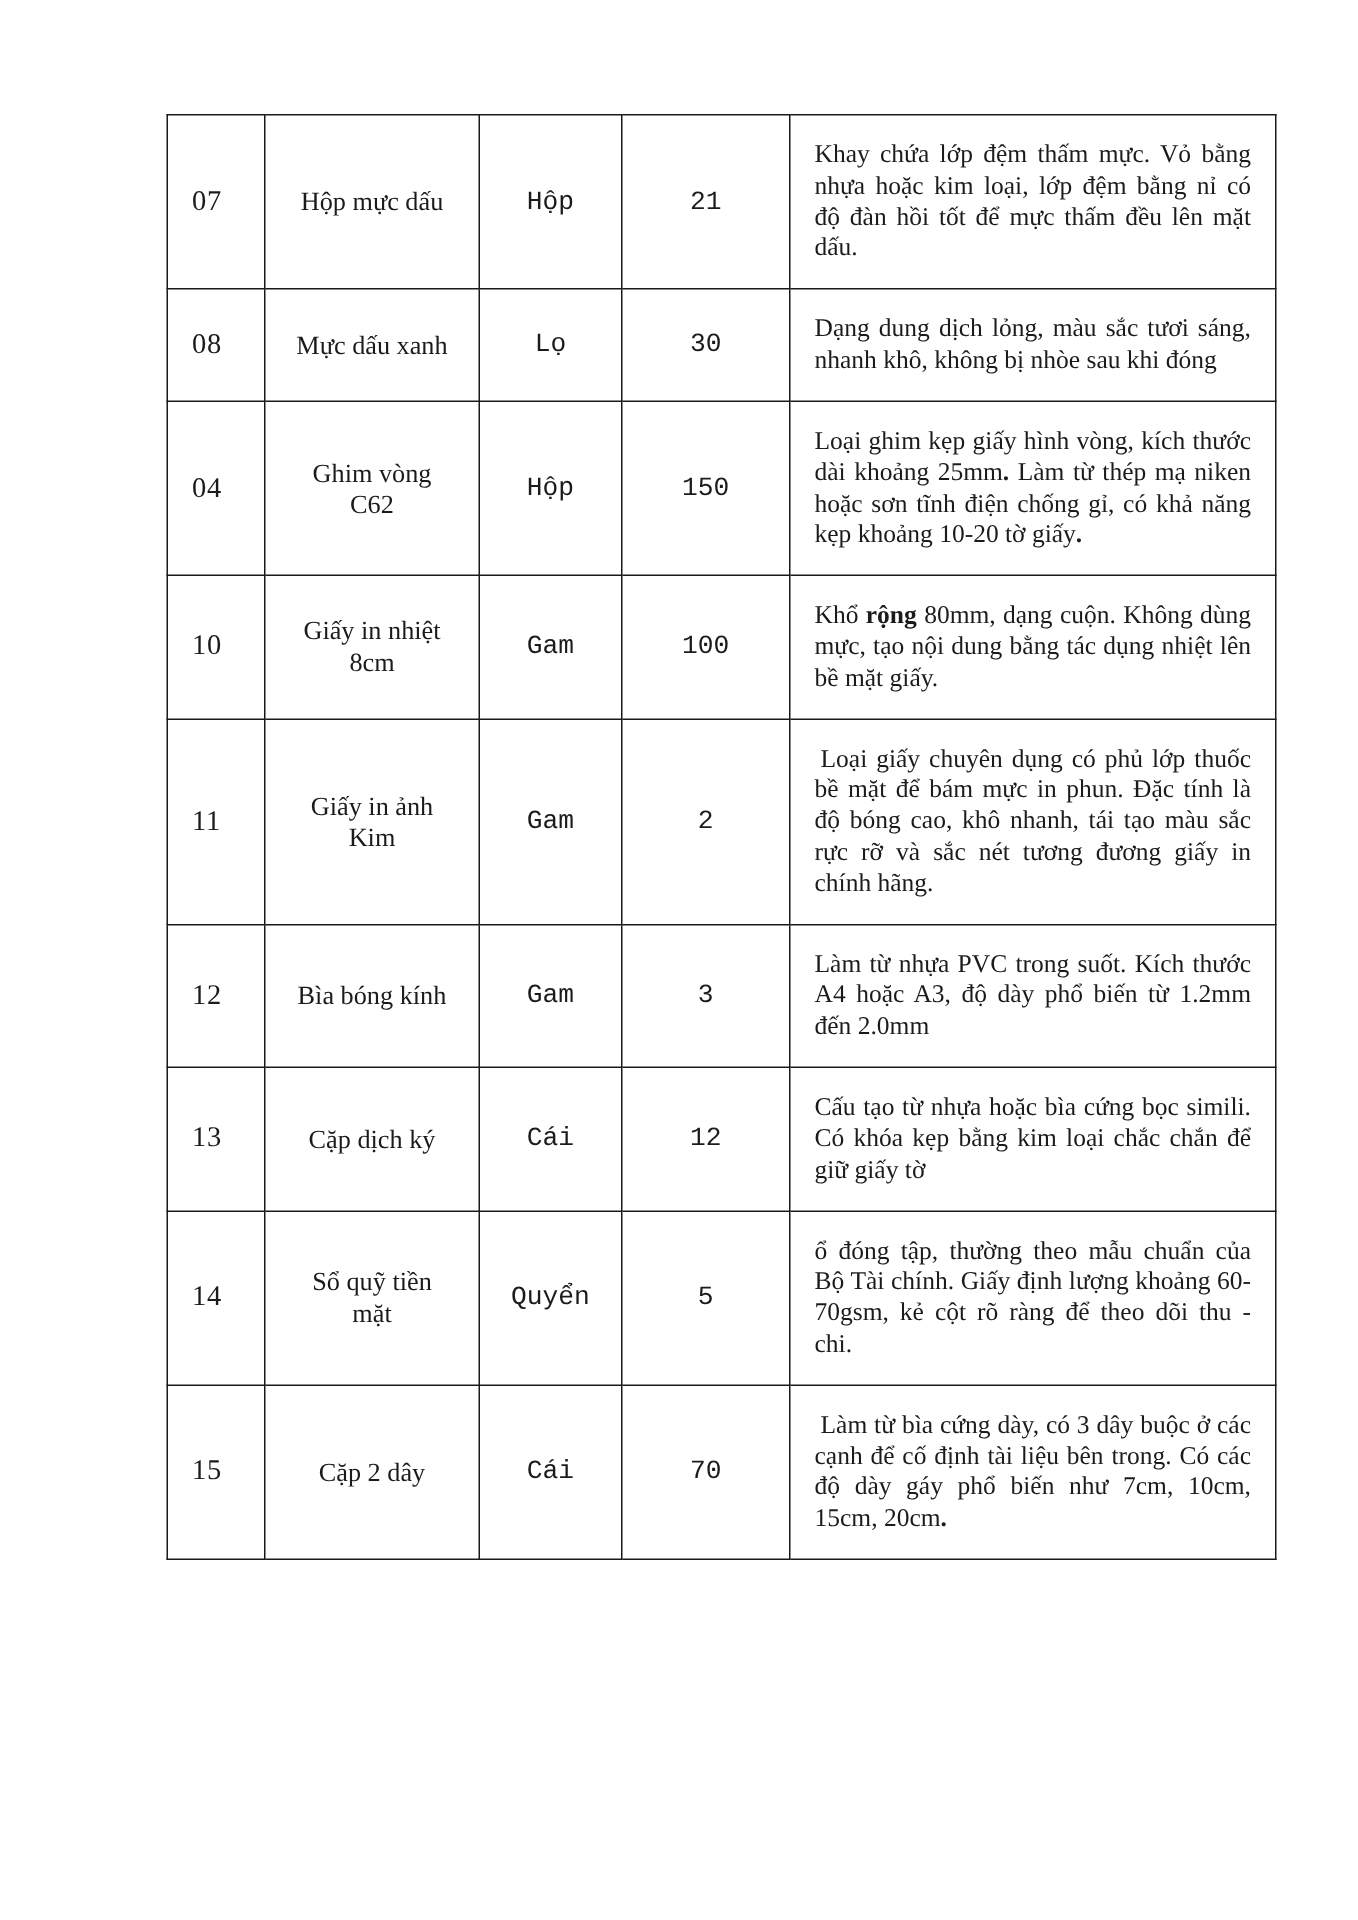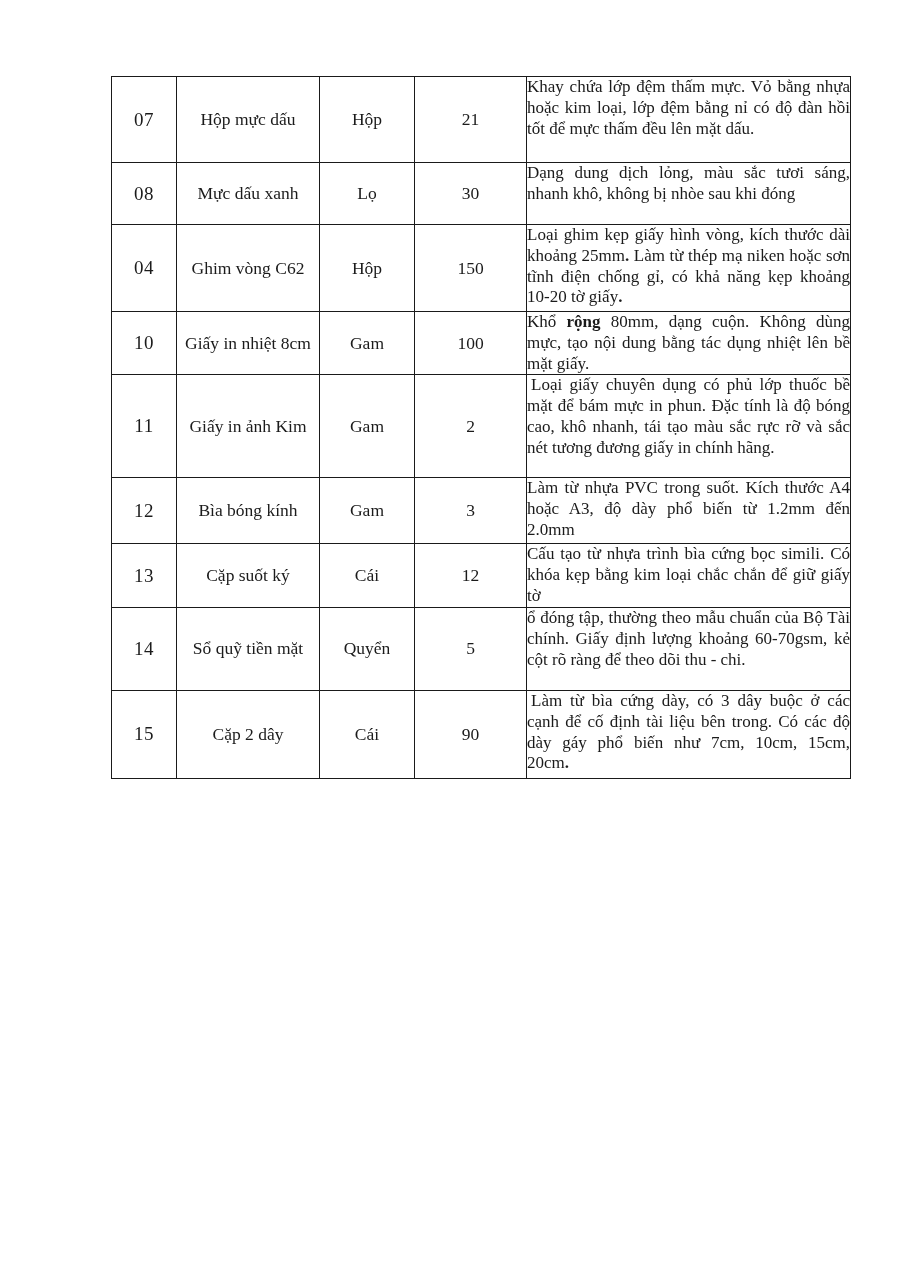--- a/index.html
+++ b/index.html
@@ -19,49 +19,50 @@
   table.supplies {
     position: absolute;
     left: 111px;
     top: 76px;
     width: 739px;
     border-collapse: collapse;
     table-layout: fixed;
   }
   table.supplies td {
     border: 1.5px solid #1a1a1a;
-    padding: 0;
+    padding: 16px;
     overflow: hidden;
   }
   tr.row-07 { height: 86px; }
   tr.row-08 { height: 62px; }
   tr.row-09 { height: 87px; }
   tr.row-10 { height: 63px; }
   tr.row-11 { height: 103px; }
   tr.row-12 { height: 66px; }
   tr.row-13 { height: 62px; }
   tr.row-14 { height: 83px; }
   tr.row-15 { height: 88px; }
   .c-no {
-    text-align: center;
+    text-align: left;
     vertical-align: middle;
     font-size: 19px;
     letter-spacing: 0.5px;
   }
   .c-name {
     text-align: center;
     vertical-align: middle;
     padding-left: 8px;
     padding-right: 4px;
     font-size: 17.5px;
   }
   .c-unit, .c-qty {
     text-align: center;
     vertical-align: middle;
     font-size: 17.5px;
+    font-family: Liberation Mono, monospace;
   }
   .c-desc {
     text-align: justify;
     vertical-align: top;
     font-size: 17px;
     line-height: 1.225;
     padding: 1px 4px 1px 7px;
   }
   .c-desc.indent { text-indent: 4px; margin-top: 20px; }
   .bold { font-weight: bold; }
@@ -123,37 +124,37 @@
       <tr class="row-12">
         <td class="c-no">12</td>
         <td class="c-name">Bìa bóng kính</td>
         <td class="c-unit">Gam</td>
         <td class="c-qty">3</td>
         <td class="c-desc"><span>Làm từ nhựa PVC trong suốt. Kích thước A4 hoặc A3, độ dày phổ biến từ 1.2mm đến 2.0mm</span></td>
       </tr>
 
       <tr class="row-13">
         <td class="c-no">13</td>
-        <td class="c-name">Cặp suốt ký</td>
+        <td class="c-name">Cặp dịch ký</td>
         <td class="c-unit">Cái</td>
         <td class="c-qty">12</td>
-        <td class="c-desc"><span>Cấu tạo từ nhựa trình bìa cứng bọc simili. Có khóa kẹp bằng kim loại chắc chắn để giữ giấy tờ</span></td>
+        <td class="c-desc"><span>Cấu tạo từ nhựa hoặc bìa cứng bọc simili. Có khóa kẹp bằng kim loại chắc chắn để giữ giấy tờ</span></td>
       </tr>
 
       <tr class="row-14">
         <td class="c-no">14</td>
         <td class="c-name">Sổ quỹ tiền mặt</td>
         <td class="c-unit">Quyển</td>
         <td class="c-qty">5</td>
         <td class="c-desc"><span>ổ đóng tập, thường theo mẫu chuẩn của Bộ Tài chính. Giấy định lượng khoảng 60-70gsm, kẻ cột rõ ràng để theo dõi thu - chi.</span></td>
       </tr>
 
       <tr class="row-15">
         <td class="c-no">15</td>
         <td class="c-name">Cặp 2 dây</td>
         <td class="c-unit">Cái</td>
-        <td class="c-qty">90</td>
+        <td class="c-qty">70</td>
         <td class="c-desc indent"><span>Làm từ bìa cứng dày, có 3 dây buộc ở các cạnh để cố định tài liệu bên trong. Có các độ dày gáy phổ biến như 7cm, 10cm, 15cm, 20cm</span><span class="bold">.</span></td>
       </tr>
 
     </tbody>
   </table>
 </div>
 
 </body></html>

